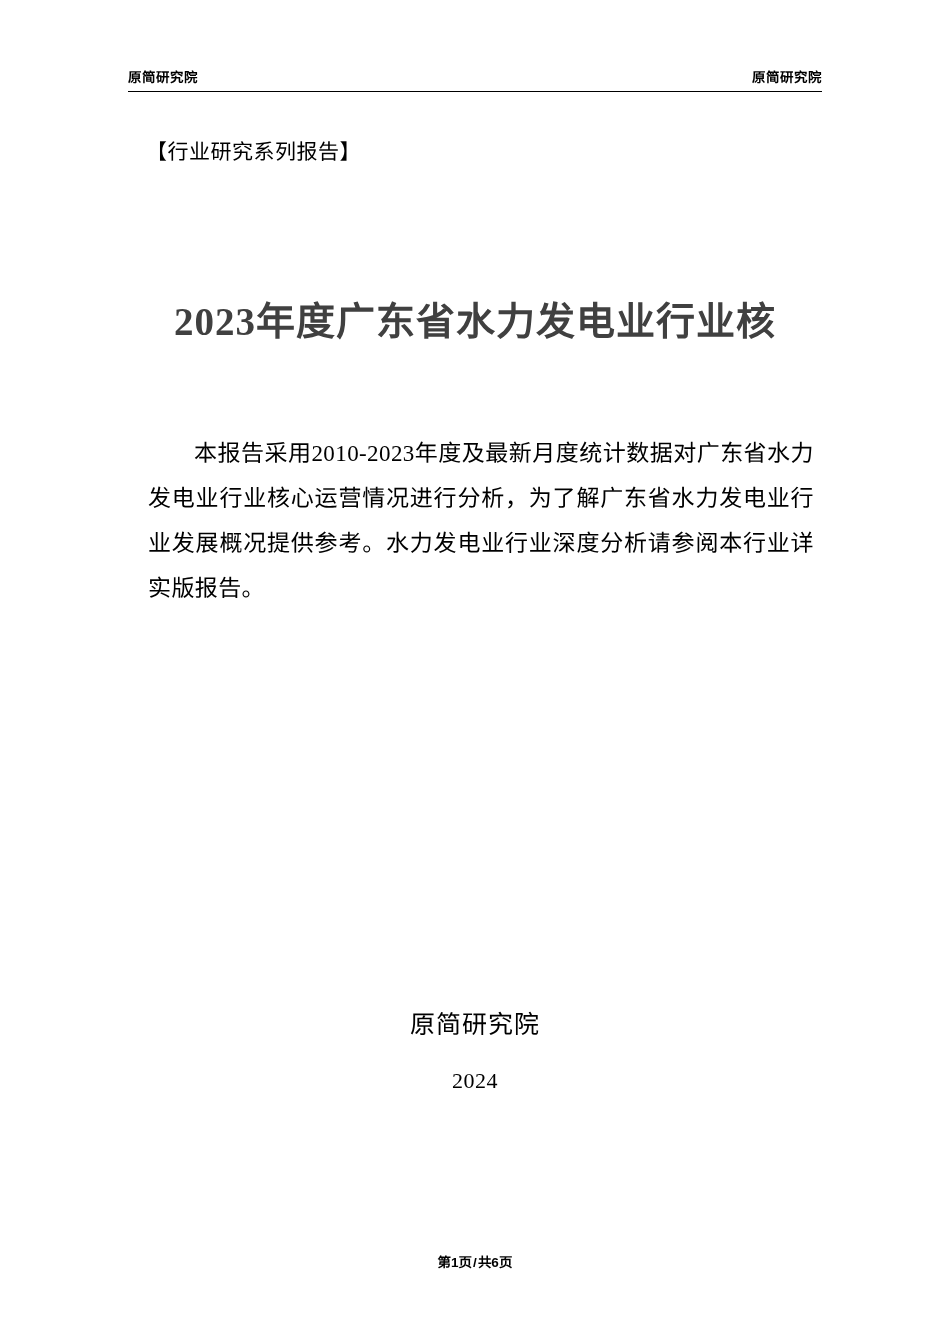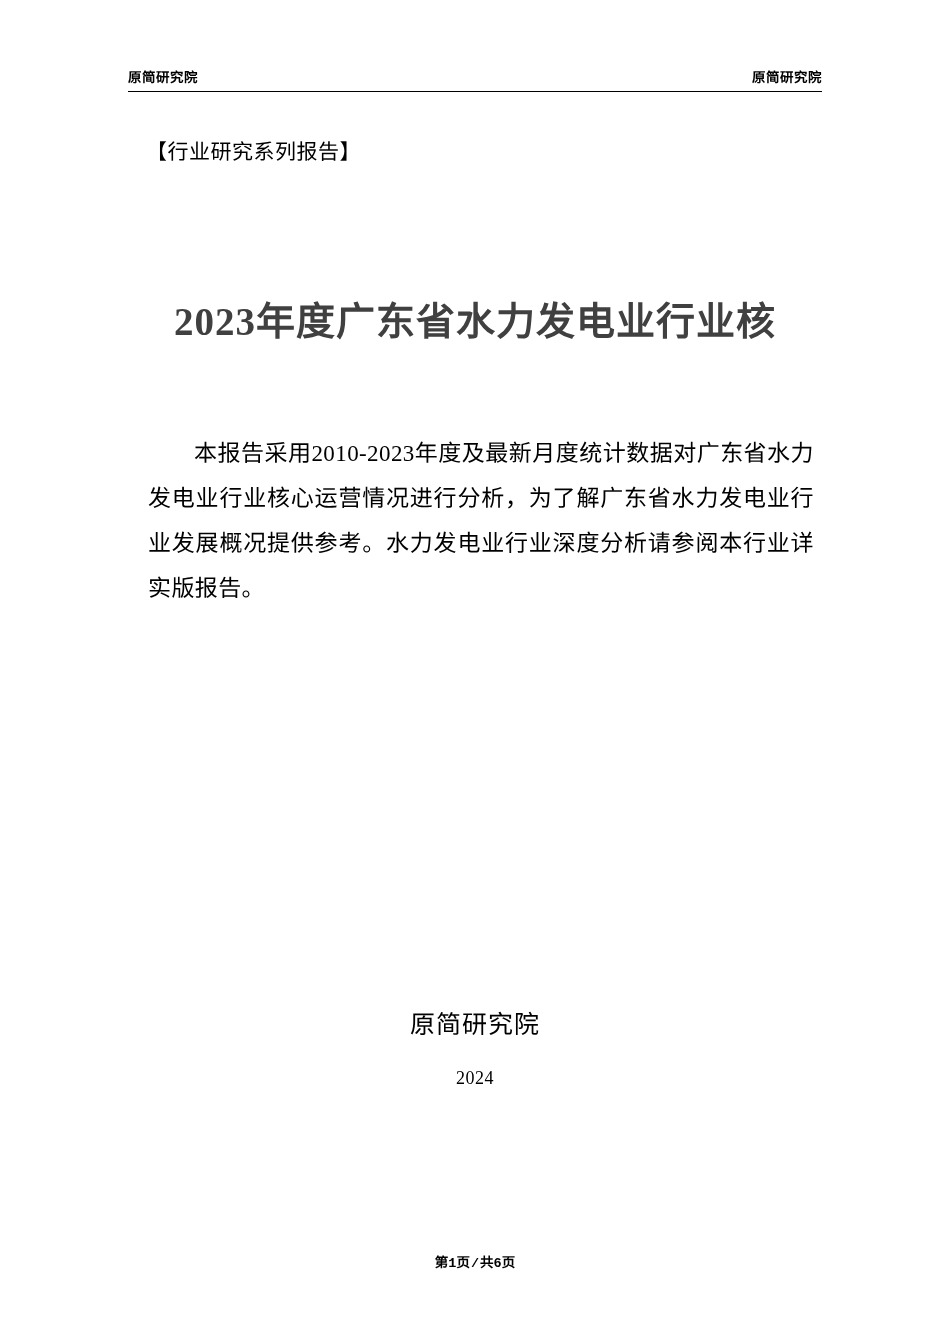--- a/index.html
+++ b/index.html
@@ -88,32 +88,32 @@
     right: 0;
     top: 1000px;
     text-align: center;
   }
   .sig-org {
     font-size: 25px;
     letter-spacing: 1px;
     margin-bottom: 28px;
   }
   .sig-year {
-    font-size: 18px;
+    font-size: 22px;
     letter-spacing: 0.5px;
   }
 
   
   .page-number {
     position: absolute;
     left: 0;
     right: 0;
     top: 1247px;
     text-align: center;
-    font-family: Liberation Mono, monospace;
+    font-family: Liberation Sans, sans-serif;
     font-size: 13.5px;
     font-weight: bold;
   }
   .page-number .sep { padding: 0 1px; }
 </style>
 </head>
 <body>
 
 <div class="page">
 

